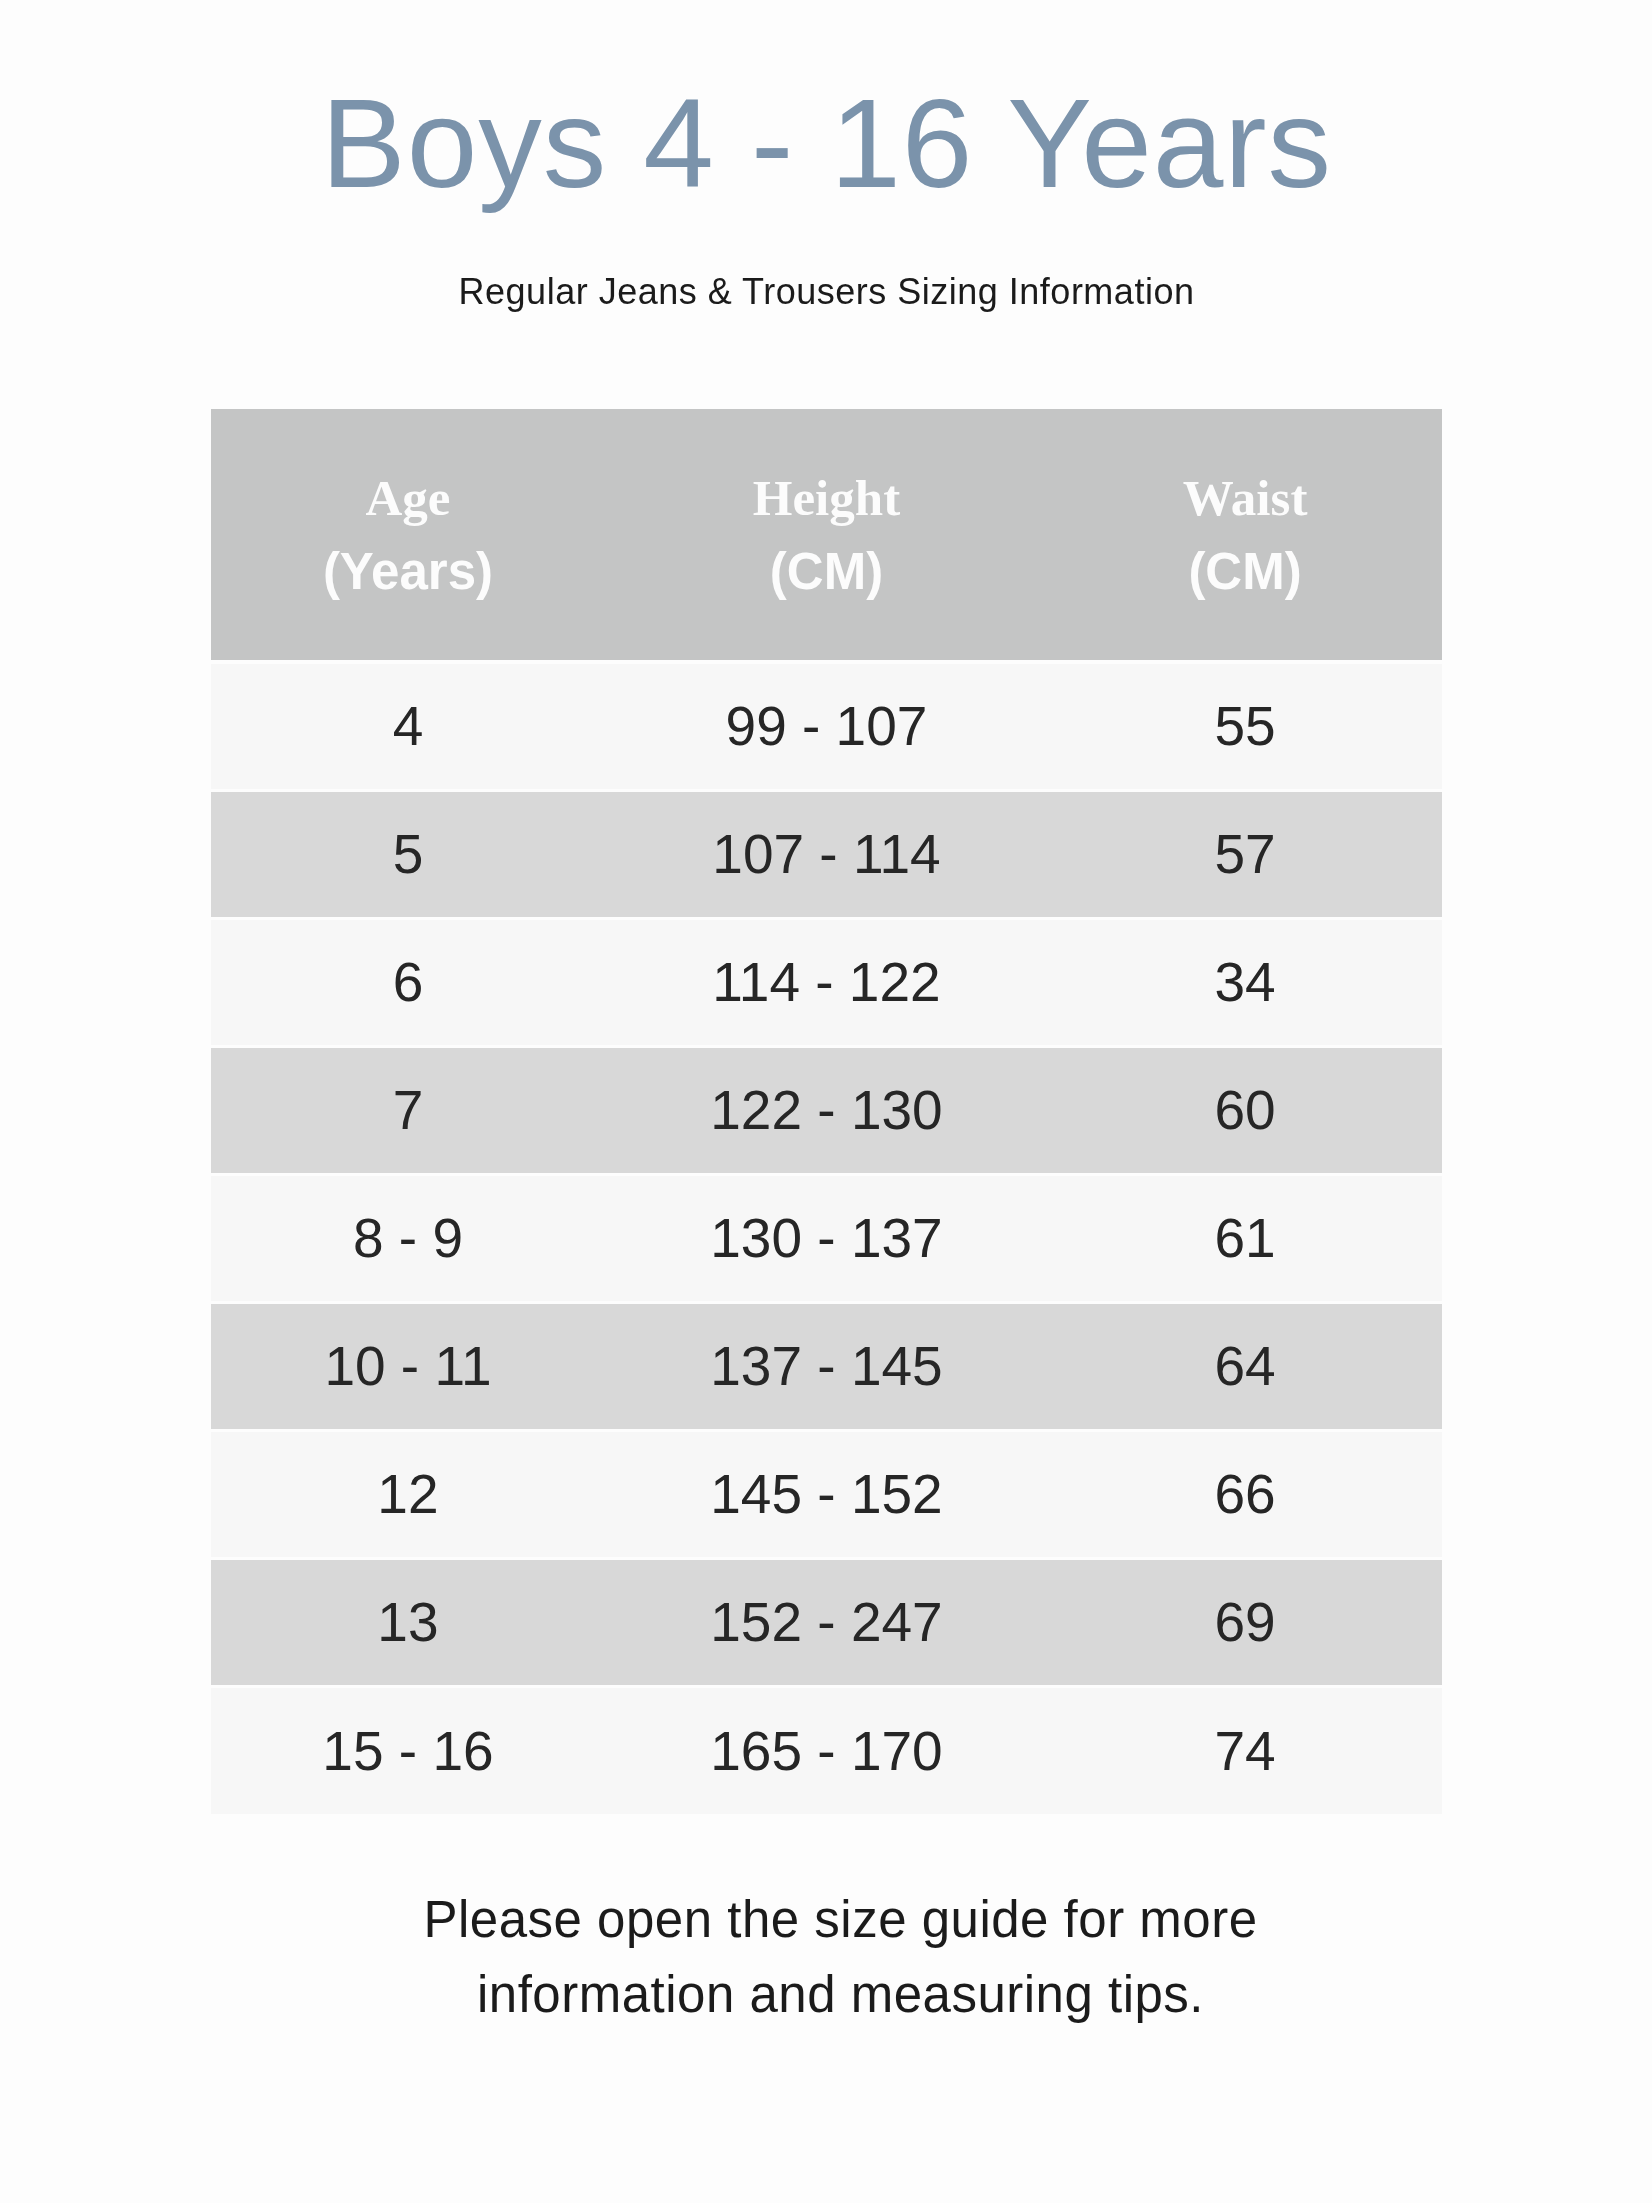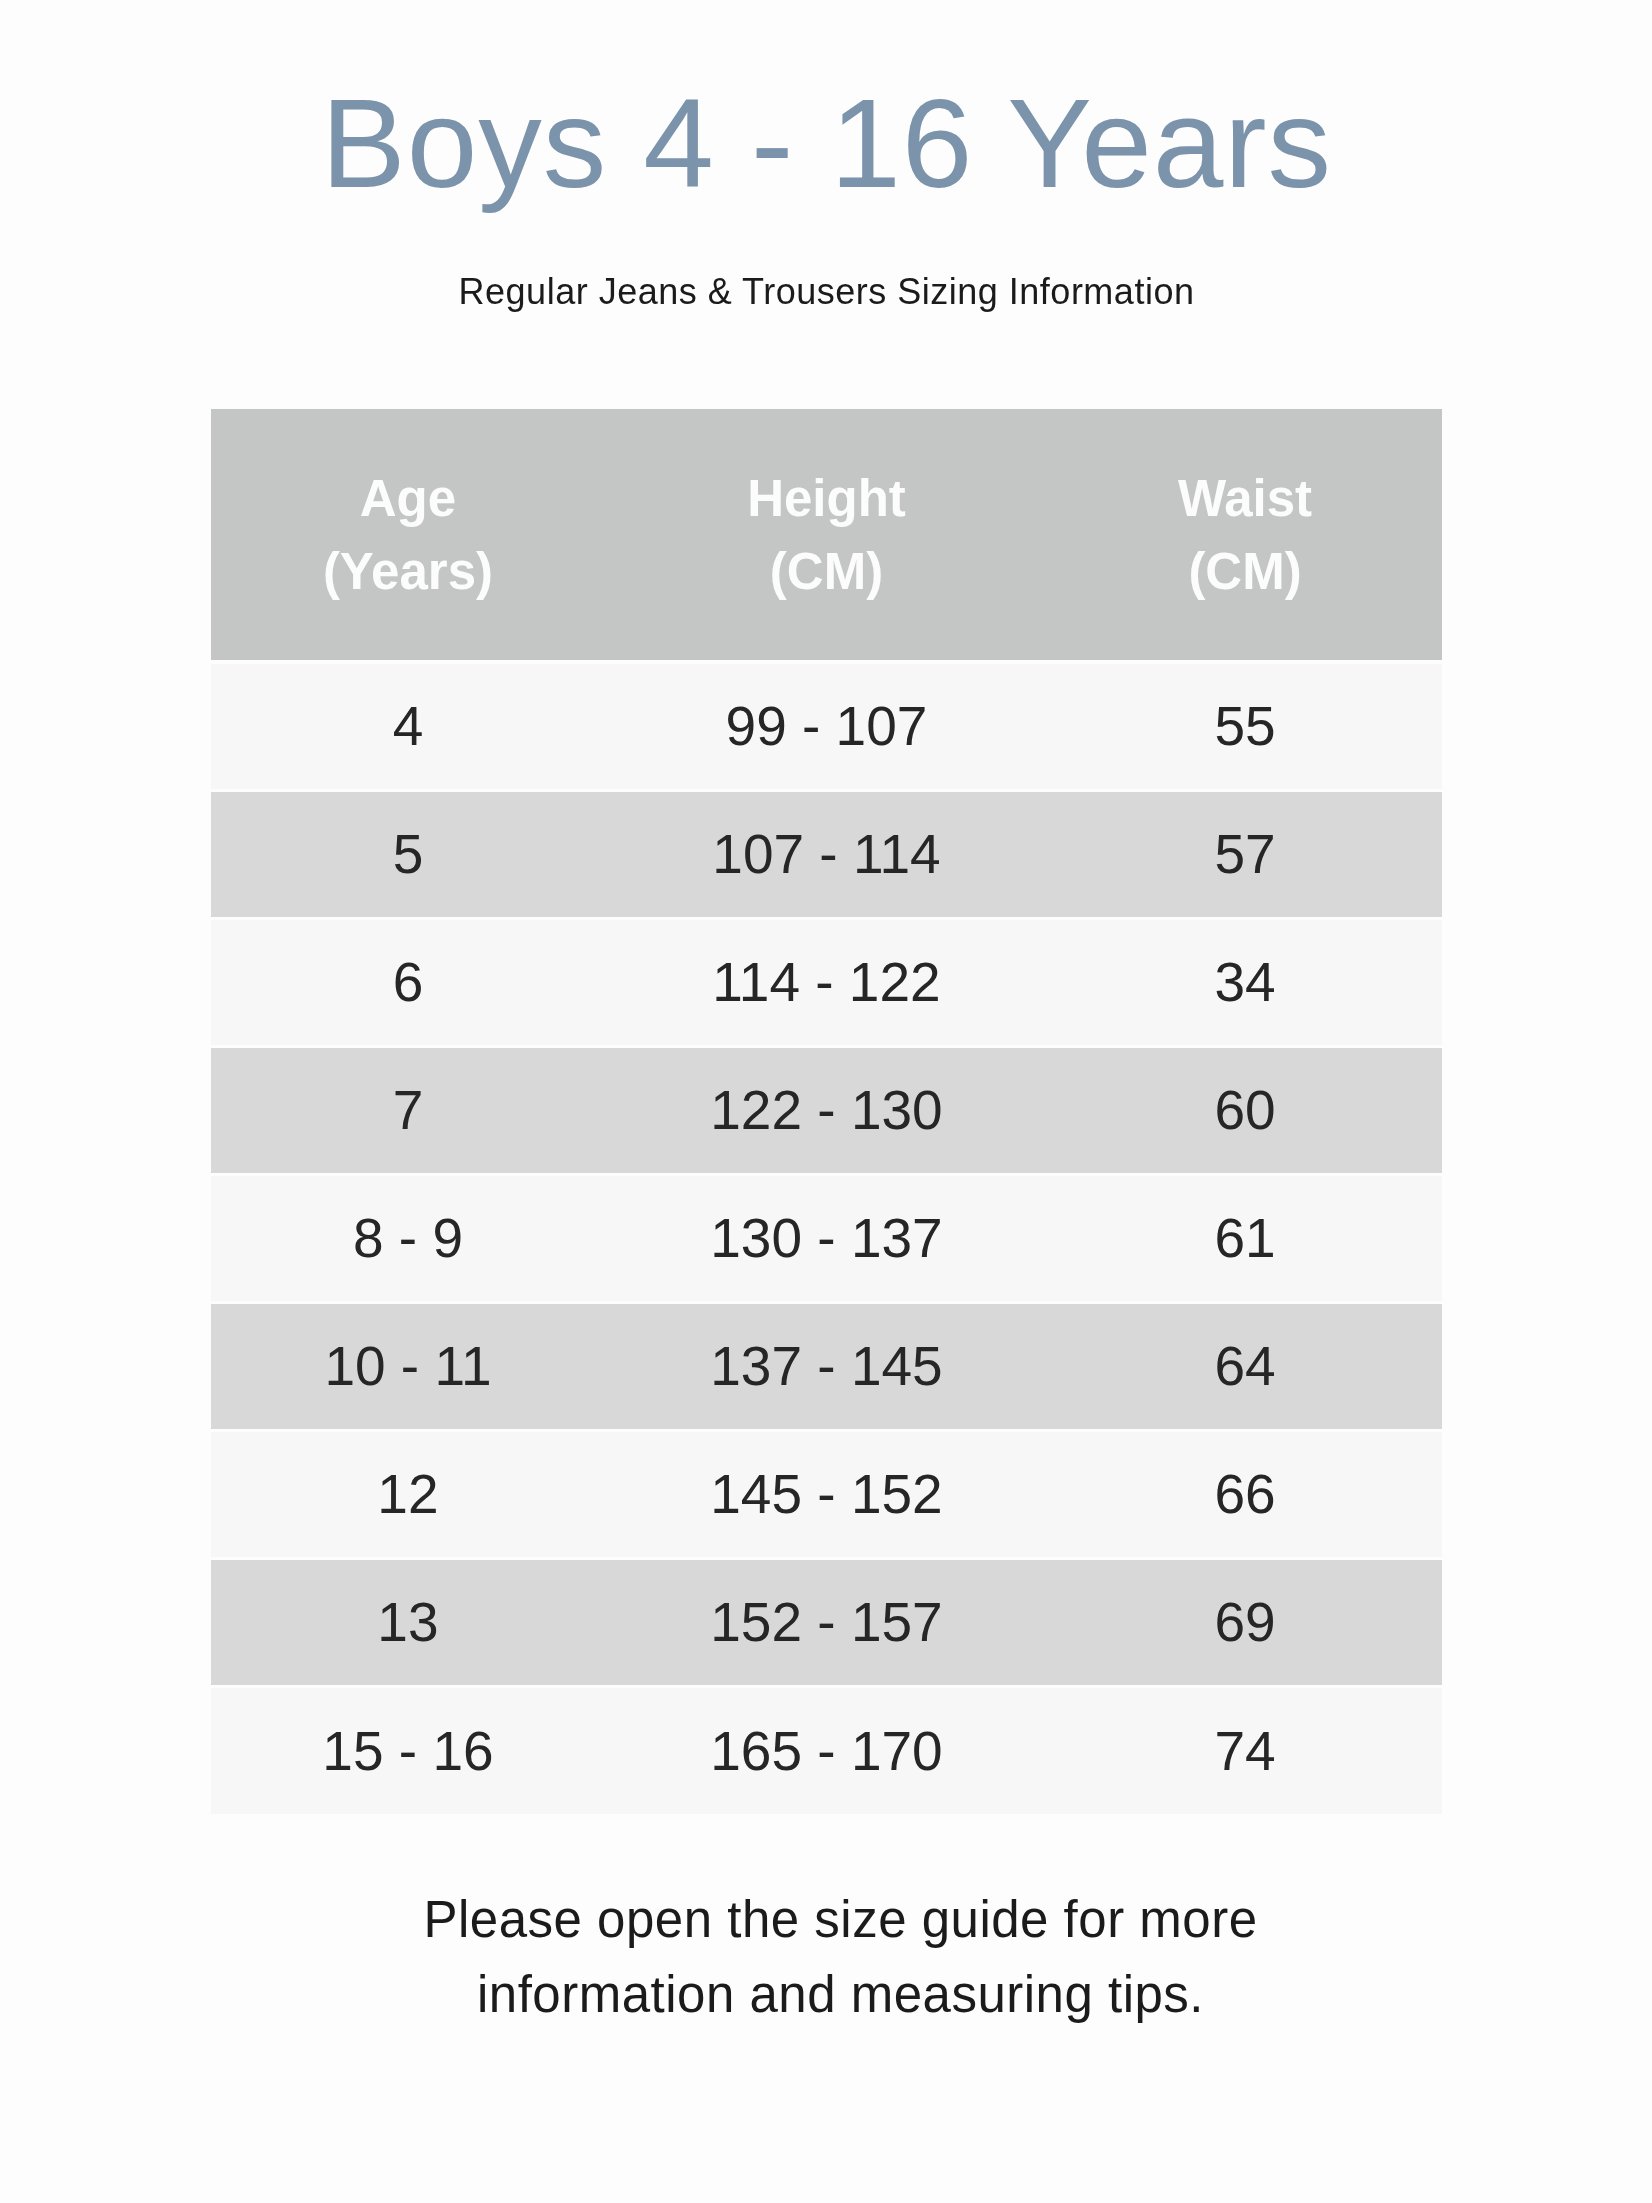--- a/index.html
+++ b/index.html
@@ -63,20 +63,21 @@
     vertical-align: middle;
     font-weight: 700;
     font-size: 51px;
     color: var(--header-text);
     padding: 0;
   }
   th .hline1 {
     display: block;
     line-height: 1;
     margin-bottom: 22px;
+    font-family: Liberation Serif, serif;
   }
   th .hline2 {
     display: block;
     line-height: 1;
   }
   tbody tr {
     height: 128px;
     border-top: 3.7px solid var(--page-bg);
   }
   tbody tr:nth-child(odd)  { background: var(--row-light); }
@@ -159,21 +160,21 @@
           <td>137 - 145</td>
           <td>64</td>
         </tr>
         <tr>
           <td>12</td>
           <td>145 - 152</td>
           <td>66</td>
         </tr>
         <tr>
           <td>13</td>
-          <td>152 - 157</td>
+          <td>152 - 247</td>
           <td>69</td>
         </tr>
         <tr>
           <td>15 - 16</td>
           <td>165 - 170</td>
           <td>74</td>
         </tr>
       </tbody>
   </table>
 

